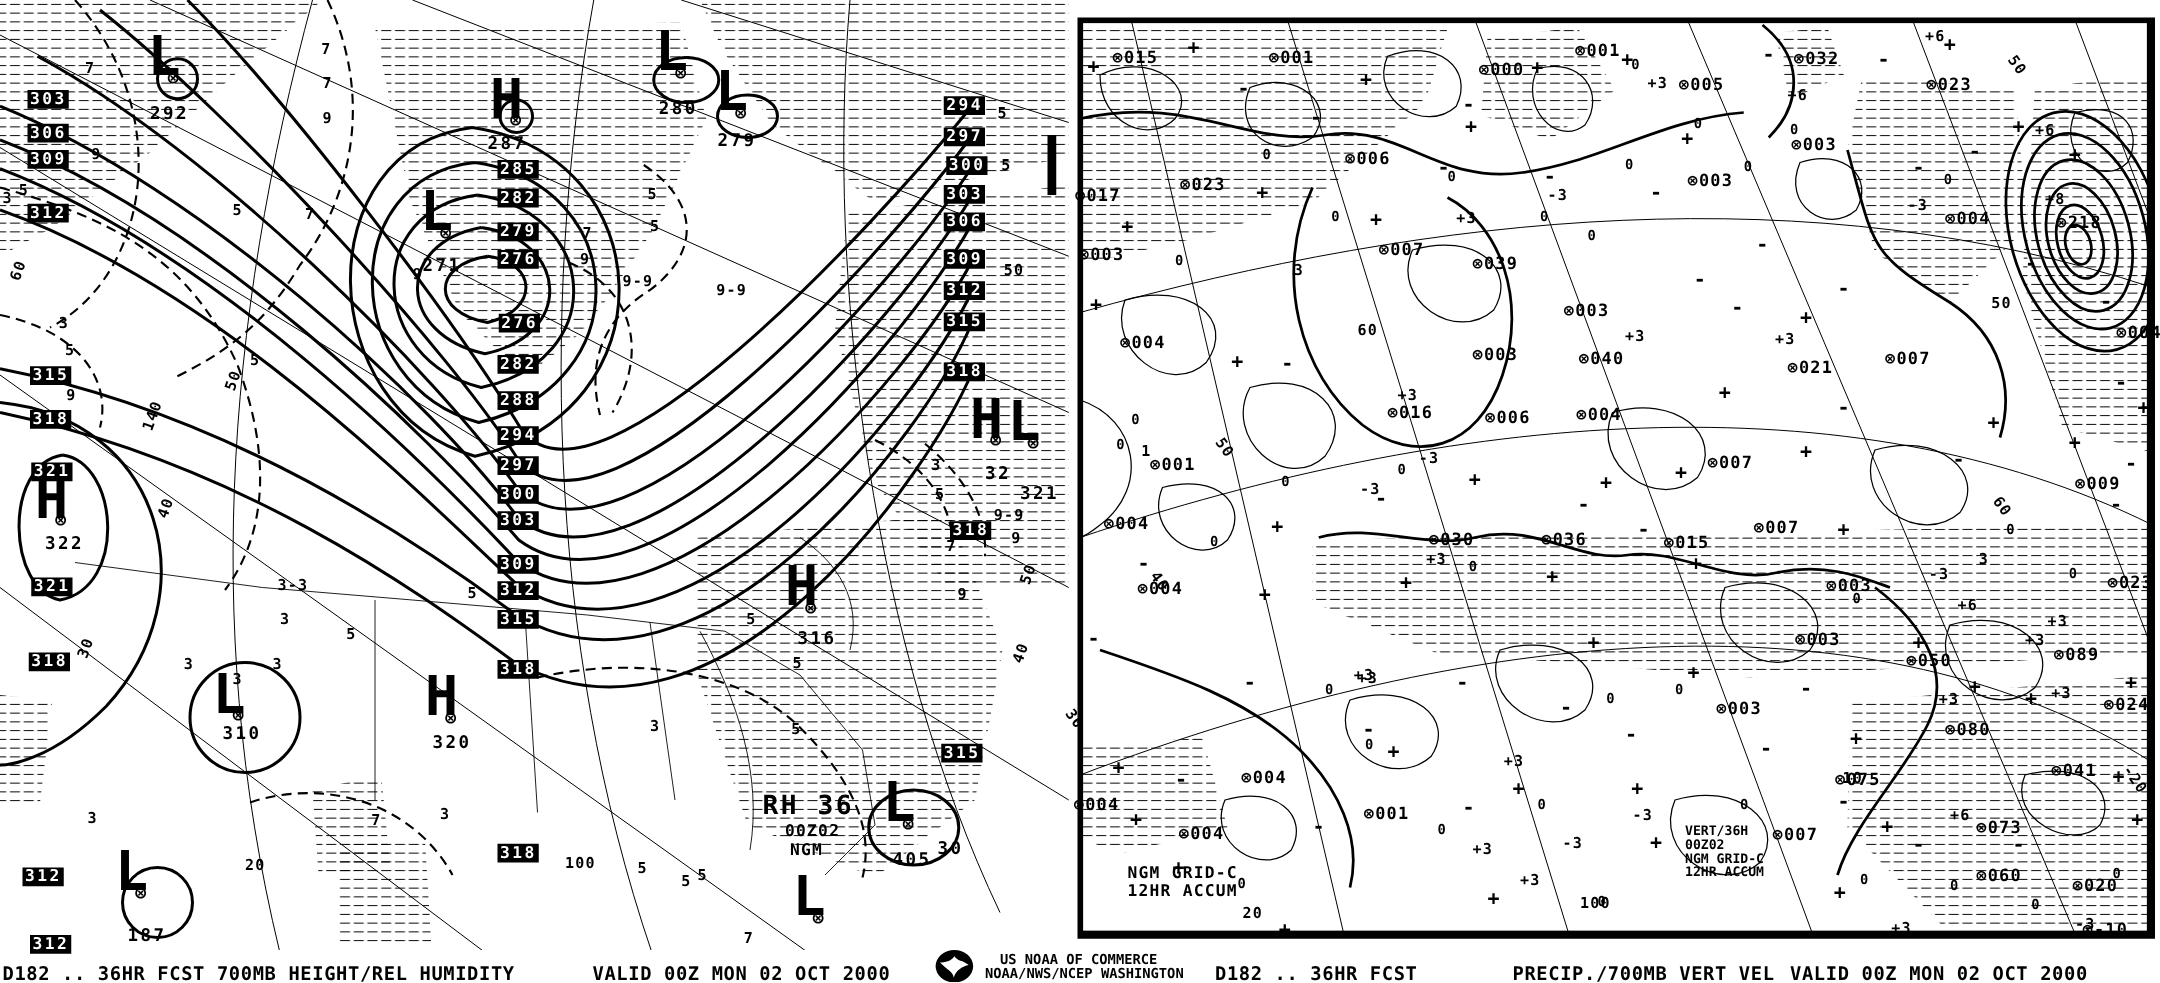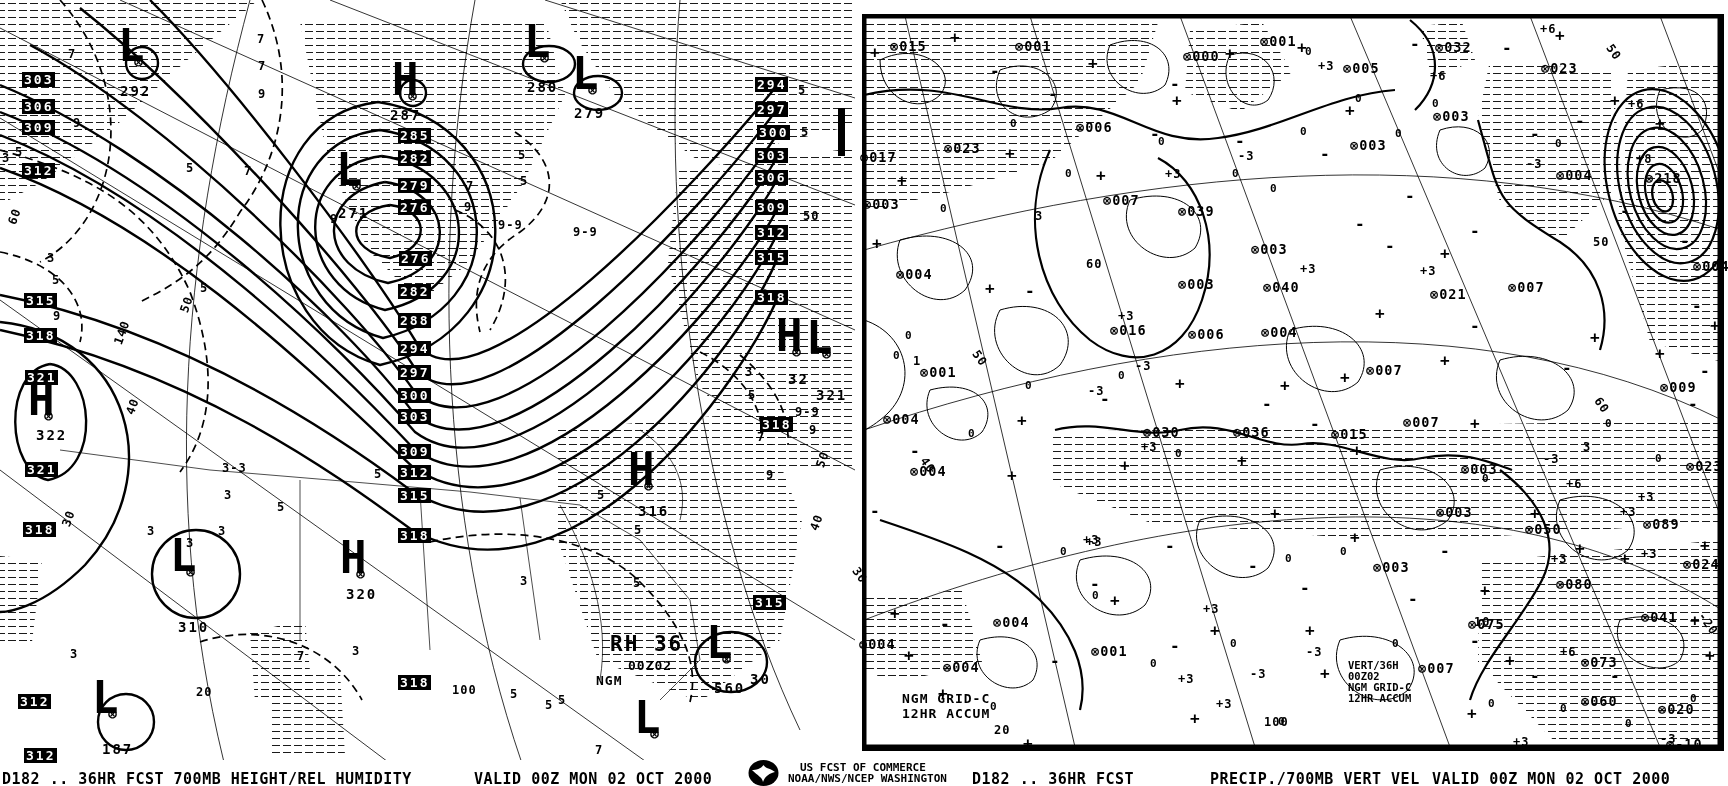--- a/index.html
+++ b/index.html
@@ -229,24 +229,24 @@
       <span class="lbl inv" style="left: 755px; top: 250px;">315</span>
       <span class="lbl inv" style="left: 755px; top: 290px;">318</span>
       <span class="lbl inv" style="left: 760px; top: 417px;">318</span>
       <span class="lbl inv" style="left: 753px; top: 595px;">315</span>
       <span class="lbl plain" style="left: 120px; top: 84px;">292</span>
       <span class="lbl plain" style="left: 390px; top: 108px;">287</span>
       <span class="lbl plain" style="left: 338px; top: 206px;">271</span>
       <span class="lbl plain" style="left: 527px; top: 80px;">280</span>
       <span class="lbl plain" style="left: 574px; top: 106px;">279</span>
       <span class="lbl plain" style="left: 36px; top: 428px;">322</span>
-      <span class="lbl plain" style="left: 178px; top: 620px; text-align: right;">310</span>
+      <span class="lbl plain" style="left: 178px; top: 580px; text-align: right;">310</span>
       <span class="lbl plain" style="left: 346px; top: 587px;">320</span>
       <span class="lbl plain" style="left: 638px; top: 504px;">316</span>
-      <span class="lbl plain" style="left: 714px; top: 681px;">560</span>
+      <span class="lbl plain" style="left: 714px; top: 681px;">405</span>
       <span class="lbl plain" style="left: 102px; top: 742px;">187</span>
       <span class="lbl plain" style="left: 816px; top: 388px;">321</span>
       <span class="lbl plain" style="left: 788px; top: 372px;">32</span>
       <span class="lbl plain" style="left: 750px; top: 672px;">30</span>
       <span class="lbl clab" style="left: 68px; top: 48px;">7</span>
       <span class="lbl clab" style="left: 257px; top: 33px;">7</span>
       <span class="lbl clab" style="left: 258px; top: 60px;">7</span>
       <span class="lbl clab" style="left: 258px; top: 88px;">9</span>
       <span class="lbl clab" style="left: 73px; top: 117px;">9</span>
       <span class="lbl clab" style="left: 15px; top: 146px;">5</span>
@@ -548,37 +548,37 @@
       <span class="lbl zero" style="left: 1392px; top: 638px;">0</span>
       <span class="lbl zero" style="left: 1482px; top: 473px;">0</span>
       <span class="lbl zero" style="left: 1605px; top: 418px;">0</span>
       <span class="lbl zero" style="left: 1655px; top: 453px;">0</span>
       <span class="lbl zero" style="left: 1625px; top: 718px;">0</span>
       <span class="lbl zero" style="left: 1690px; top: 693px;">0</span>
     </div>
 
   <div class="lbl rh1" id="rh-line1" style="left: 610px; top: 634px;">RH 36</div>
   <div class="lbl rh2" id="rh-line2" style="left: 628px; top: 659px;">00Z02</div>
-  <div class="lbl rh2" id="rh-line3" style="left: 596px; top: 674px;">NGM</div>
+  <div class="lbl rh2" id="rh-line3" style="left: 632px; top: 674px;">NGM</div>
 
   <div class="lbl ann" id="ann1-line1" style="left: 902px; top: 692px;">NGM GRID-C</div>
   <div class="lbl ann" id="ann1-line2" style="left: 902px; top: 707px;">12HR ACCUM</div>
   <div class="lbl ann2" id="ann2-line1" style="left: 1348px; top: 660px;">VERT/36H</div>
   <div class="lbl ann2" id="ann2-line2" style="left: 1348px; top: 671px;">00Z02</div>
   <div class="lbl ann2" id="ann2-line3" style="left: 1348px; top: 682px;">NGM GRID-C</div>
   <div class="lbl ann2" id="ann2-line4" style="left: 1348px; top: 693px;">12HR ACCUM</div>
 
   <div style="position:absolute;left:748px;top:760px;width:31px;height:26px;">
     <svg width="31" height="26" viewBox="0 0 31 26">
       <ellipse cx="15.5" cy="13" rx="15" ry="13" fill="#000"></ellipse>
       <path d="M4,10 C10,16 14,17 15,22 C17,16 22,13 27,12 C22,8 18,9 15.5,5 C13,9 8,10 4,10 Z" fill="#fff"></path>
     </svg>
   </div>
 
   <div class="cap" style="left:2px;top:770px;">D182 .. 36HR FCST 700MB HEIGHT/REL HUMIDITY</div>
   <div class="cap" style="left:474px;top:770px;">VALID 00Z MON 02 OCT 2000</div>
-  <div class="agency" style="left:800px;top:761px;">US FCST OF COMMERCE</div>
+  <div class="agency" style="left:800px;top:761px;">US NOAA OF COMMERCE</div>
   <div class="agency" style="left:788px;top:772px;">NOAA/NWS/NCEP WASHINGTON</div>
   <div class="cap" style="left:972px;top:770px;">D182 .. 36HR FCST</div>
   <div class="cap" style="left:1210px;top:770px;">PRECIP./700MB VERT VEL</div>
   <div class="cap" style="left:1432px;top:770px;">VALID 00Z MON 02 OCT 2000</div>
 
 </div>
 
 </body></html>

